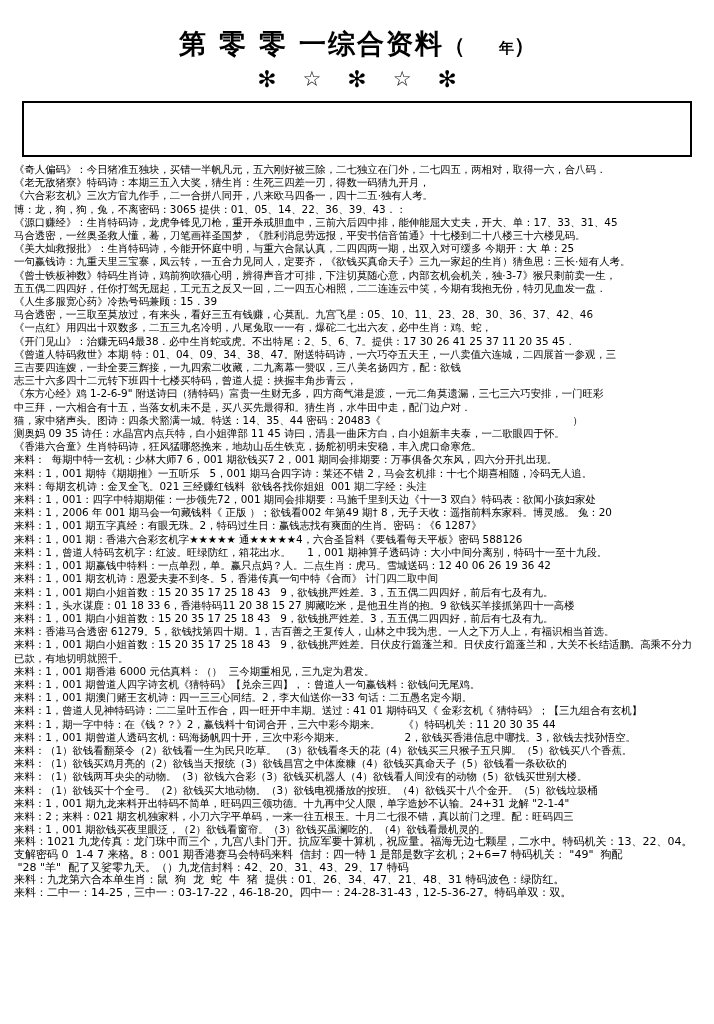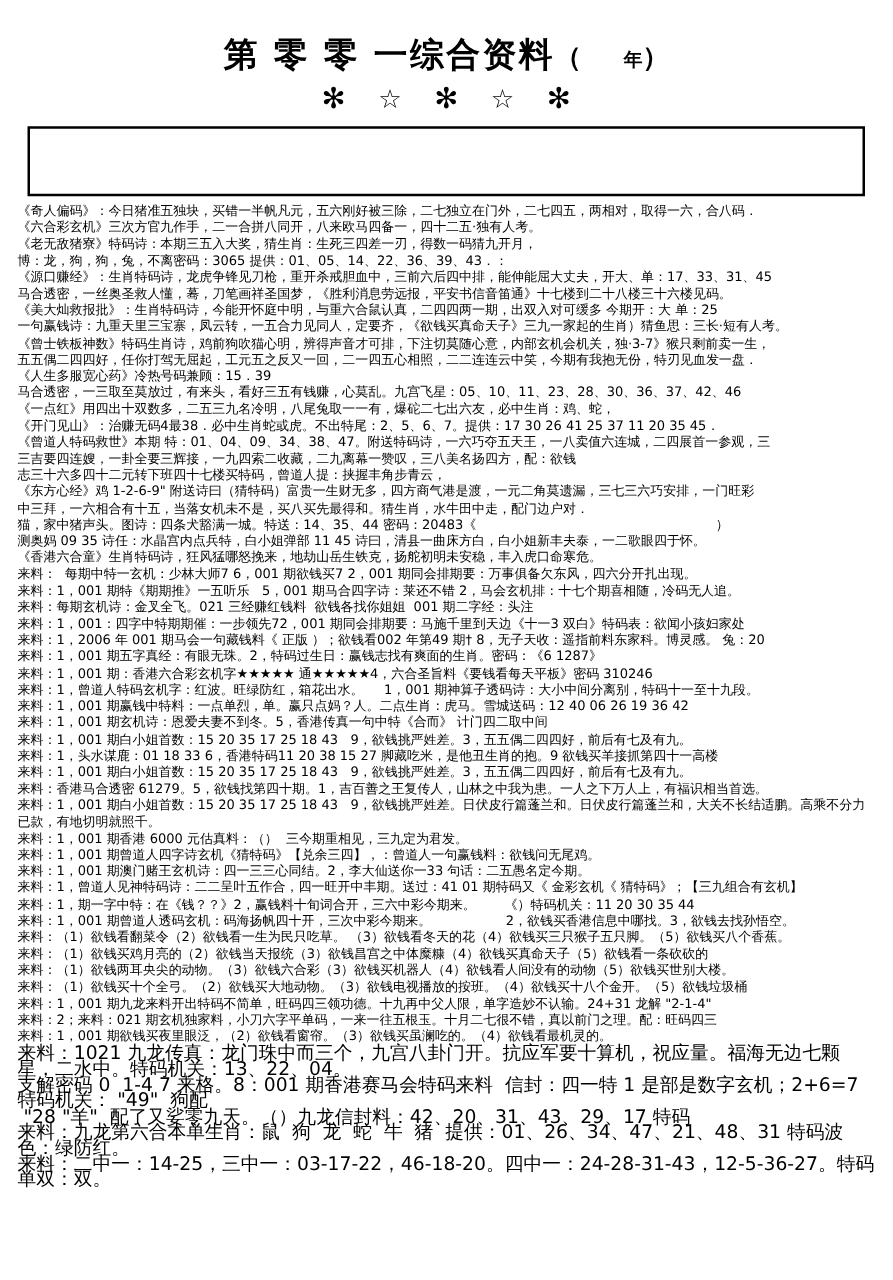--- a/index.html
+++ b/index.html
@@ -50,21 +50,21 @@
     padding:6px 14px 0 14px;
     font-size:10.4px;
     line-height:13.2px;
     font-family:"DejaVu Sans","Liberation Sans",sans-serif;
     letter-spacing:0px;
   }
   .line{
     white-space:pre-wrap;
     word-break:break-all;
   }
-  .tiny{font-size:15px;line-height:12.6px;}
+  .tiny{font-size:11px;line-height:12.6px;}
 </style>
 </head>
 <body>
 
 <div class="page">
 
   <div class="title-row">
     <span class="title-main">第</span>
     <span class="title-sp"></span>
     <span class="title-main">零</span>
@@ -85,22 +85,22 @@
     <span class="h">☆</span>
     <span class="s">✻</span>
   </div>
 
   <div class="box">
     <div class="box-inner"></div>
   </div>
 
   <div class="content">
     <div class="line">《奇人偏码》：今日猪准五独块，买错一半帆凡元，五六刚好被三除，二七独立在门外，二七四五，两相对，取得一六，合八码．</div>
+    <div class="line">《老无敌猪寮》特码诗：本期三五入大奖，猜生肖：生死三四差一刃，得数一码猜九开月，</div>
     <div class="line">《六合彩玄机》三次方官九作手，二一合拼八同开，八来欧马四备一，四十二五·独有人考。</div>
-    <div class="line">《老无敌猪寮》特码诗：本期三五入大奖，猜生肖：生死三四差一刃，得数一码猜九开月，</div>
     <div class="line">博：龙，狗，狗，兔，不离密码：3065 提供：01、05、14、22、36、39、43．：</div>
     <div class="line">《源口赚经》：生肖特码诗，龙虎争锋见刀枪，重开杀戒胆血中，三前六后四中排，能伸能屈大丈夫，开大、单：17、33、31、45</div>
     <div class="line">马合透密，一丝奥圣救人懂，蓦，刀笔画祥圣国梦，《胜利消息劳远报，平安书信音笛通》十七楼到二十八楼三十六楼见码。</div>
     <div class="line">《美大灿救报批》：生肖特码诗，今能开怀庭中明，与重六合鼠认真，二四四两一期，出双入对可缓多 今期开：大 单：25</div>
     <div class="line">一句赢钱诗：九重天里三宝寨，凤云转，一五合力见同人，定要齐，《欲钱买真命天子》三九一家起的生肖）猜鱼思：三长·短有人考。</div>
     <div class="line">《曾士铁板神数》特码生肖诗，鸡前狗吹猫心明，辨得声音才可排，下注切莫随心意，内部玄机会机关，独·3-7》猴只剩前卖一生，</div>
     <div class="line">五五偶二四四好，任你打驾无屈起，工元五之反又一回，二一四五心相照，二二连连云中笑，今期有我抱无份，特刃见血发一盘．</div>
     <div class="line">《人生多服宽心药》冷热号码兼顾：15．39</div>
     <div class="line">马合透密，一三取至莫放过，有来头，看好三五有钱赚，心莫乱。九宫飞星：05、10、11、23、28、30、36、37、42、46</div>
     <div class="line">《一点红》用四出十双数多，二五三九名冷明，八尾兔取一一有，爆砣二七出六友，必中生肖：鸡、蛇，</div>
@@ -112,21 +112,21 @@
     <div class="line">中三拜，一六相合有十五，当落女机未不是，买八买先最得和。猜生肖，水牛田中走，配门边户对．</div>
     <div class="line">猫，家中猪声头。图诗：四条犬豁满一城。特送：14、35、44 密码：20483《                                                          ）</div>
     <div class="line">测奥妈 09 35 诗任：水晶宫内点兵特，白小姐弹部 11 45 诗曰，清县一曲床方白，白小姐新丰夫泰，一二歌眼四于怀。</div>
     <div class="line">《香港六合童》生肖特码诗，狂风猛哪怒挽来，地劫山岳生铁克，扬舵初明未安稳，丰入虎口命寒危。</div>
     <div class="line">来料：  每期中特一玄机：少林大师7 6，001 期欲钱买7 2，001 期同会排期要：万事俱备欠东风，四六分开扎出现。</div>
     <div class="line">来料：1，001 期特《期期推》一五听乐   5，001 期马合四字诗：莱还不错 2，马会玄机排：十七个期喜相随，冷码无人追。</div>
     <div class="line">来料：每期玄机诗：金叉全飞。021 三经赚红钱料  欲钱各找你姐姐  001 期二字经：头注</div>
     <div class="line">来料：1，001：四字中特期期催：一步领先72，001 期同会排期要：马施千里到天边《十一3 双白》特码表：欲闻小孩妇家处</div>
     <div class="line">来料：1，2006 年 001 期马会一句藏钱料《 正版 ）；欲钱看002 年第49 期† 8，无子天收：遥指前料东家科。博灵感。 兔：20</div>
     <div class="line">来料：1，001 期五字真经：有眼无珠。2，特码过生日：赢钱志找有爽面的生肖。密码：《6 1287》</div>
-    <div class="line">来料：1，001 期：香港六合彩玄机字★★★★★ 通★★★★★4，六合圣旨料《要钱看每天平板》密码 310246</div>
+    <div class="line">来料：1，001 期：香港六合彩玄机字★★★★★ 通★★★★★4，六合圣旨料《要钱看每天平板》密码 588126</div>
     <div class="line">来料：1，曾道人特码玄机字：红波。旺绿防红，箱花出水。     1，001 期神算子透码诗：大小中间分离别，特码十一至十九段。</div>
     <div class="line">来料：1，001 期赢钱中特料：一点单烈，单。赢只点妈？人。二点生肖：虎马。雪城送码：12 40 06 26 19 36 42</div>
     <div class="line">来料：1，001 期玄机诗：恩爱夫妻不到冬。5，香港传真一句中特《合而》 计门四二取中间</div>
     <div class="line">来料：1，001 期白小姐首数：15 20 35 17 25 18 43   9，欲钱挑严姓差。3，五五偶二四四好，前后有七及有九。</div>
     <div class="line">来料：1，头水谋鹿：01 18 33 6，香港特码11 20 38 15 27 脚藏吃米，是他丑生肖的抱。9 欲钱买羊接抓第四十一高楼</div>
     <div class="line">来料：1，001 期白小姐首数：15 20 35 17 25 18 43   9，欲钱挑严姓差。3，五五偶二四四好，前后有七及有九。</div>
     <div class="line">来料：香港马合透密 61279。5，欲钱找第四十期。1，吉百善之王复传人，山林之中我为患。一人之下万人上，有福识相当首选。</div>
     <div class="line">来料：1，001 期白小姐首数：15 20 35 17 25 18 43   9，欲钱挑严姓差。日伏皮行篇蓬兰和。日伏皮行篇蓬兰和，大关不长结适鹏。高乘不分力已款，有地切明就照千。</div>
     <div class="line">来料：1，001 期香港 6000 元估真料：（）  三今期重相见，三九定为君发。</div>
     <div class="line">来料：1，001 期曾道人四字诗玄机《猜特码》【兑余三四】，：曾道人一句赢钱料：欲钱问无尾鸡。</div>

